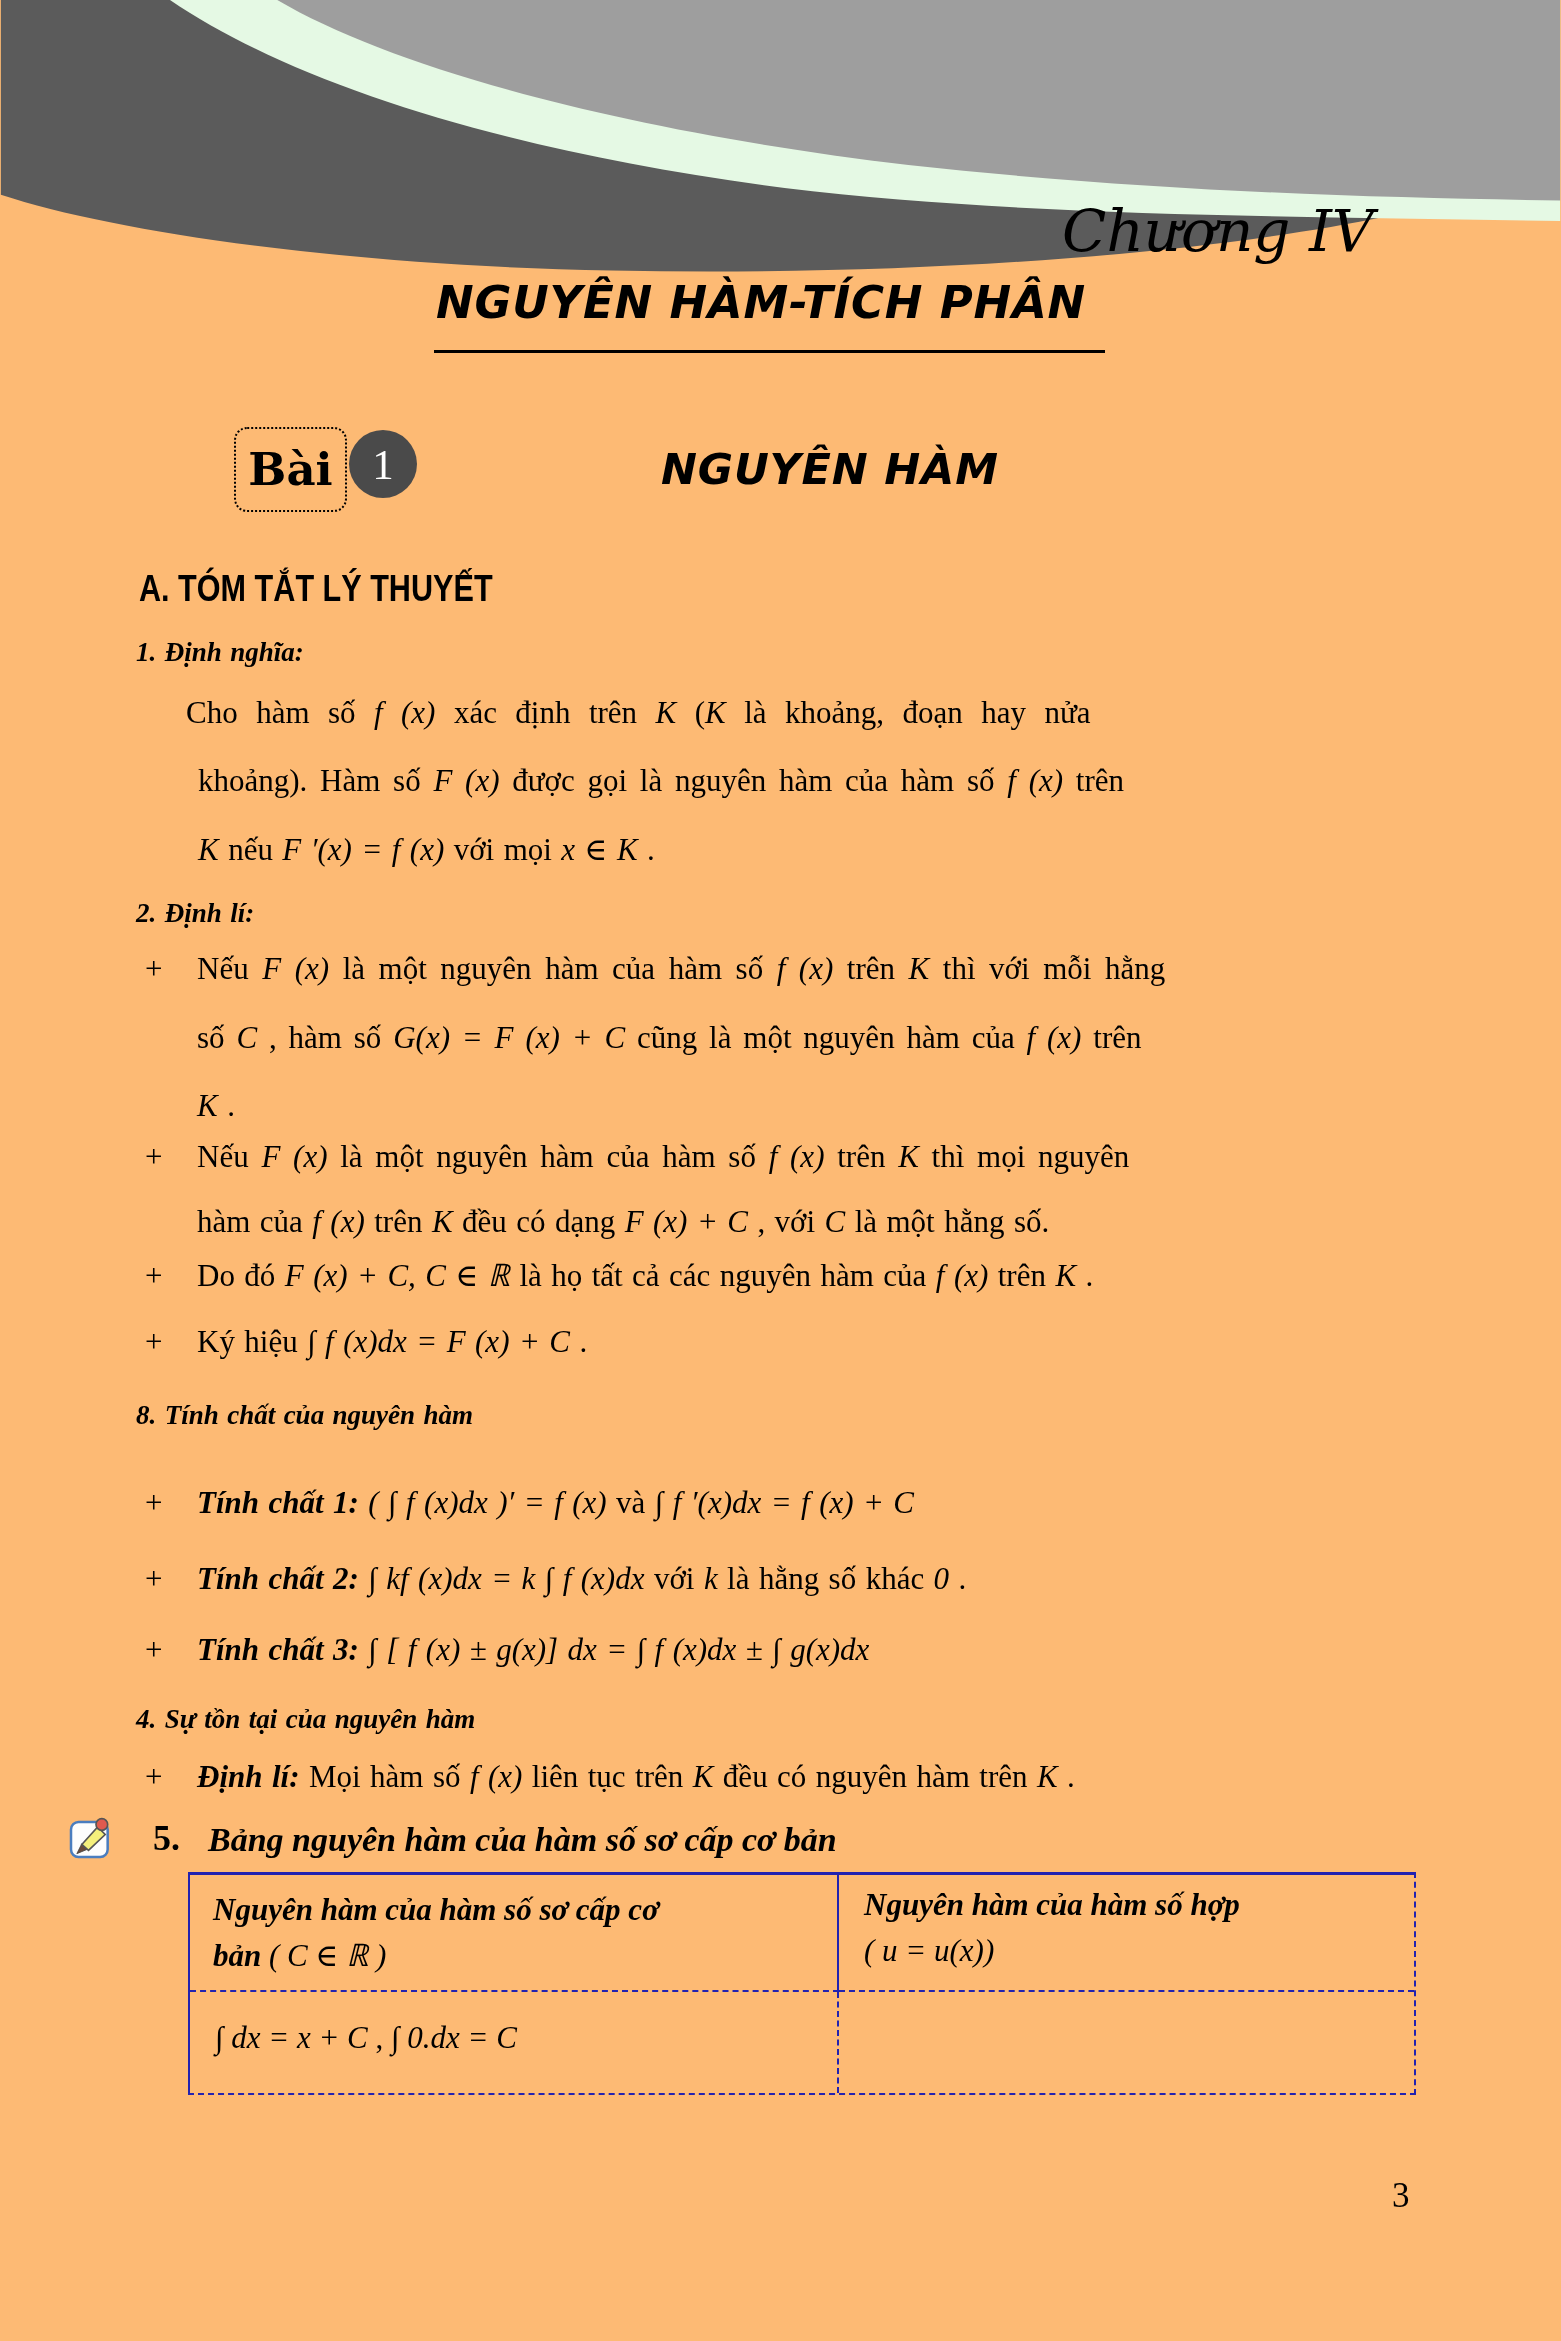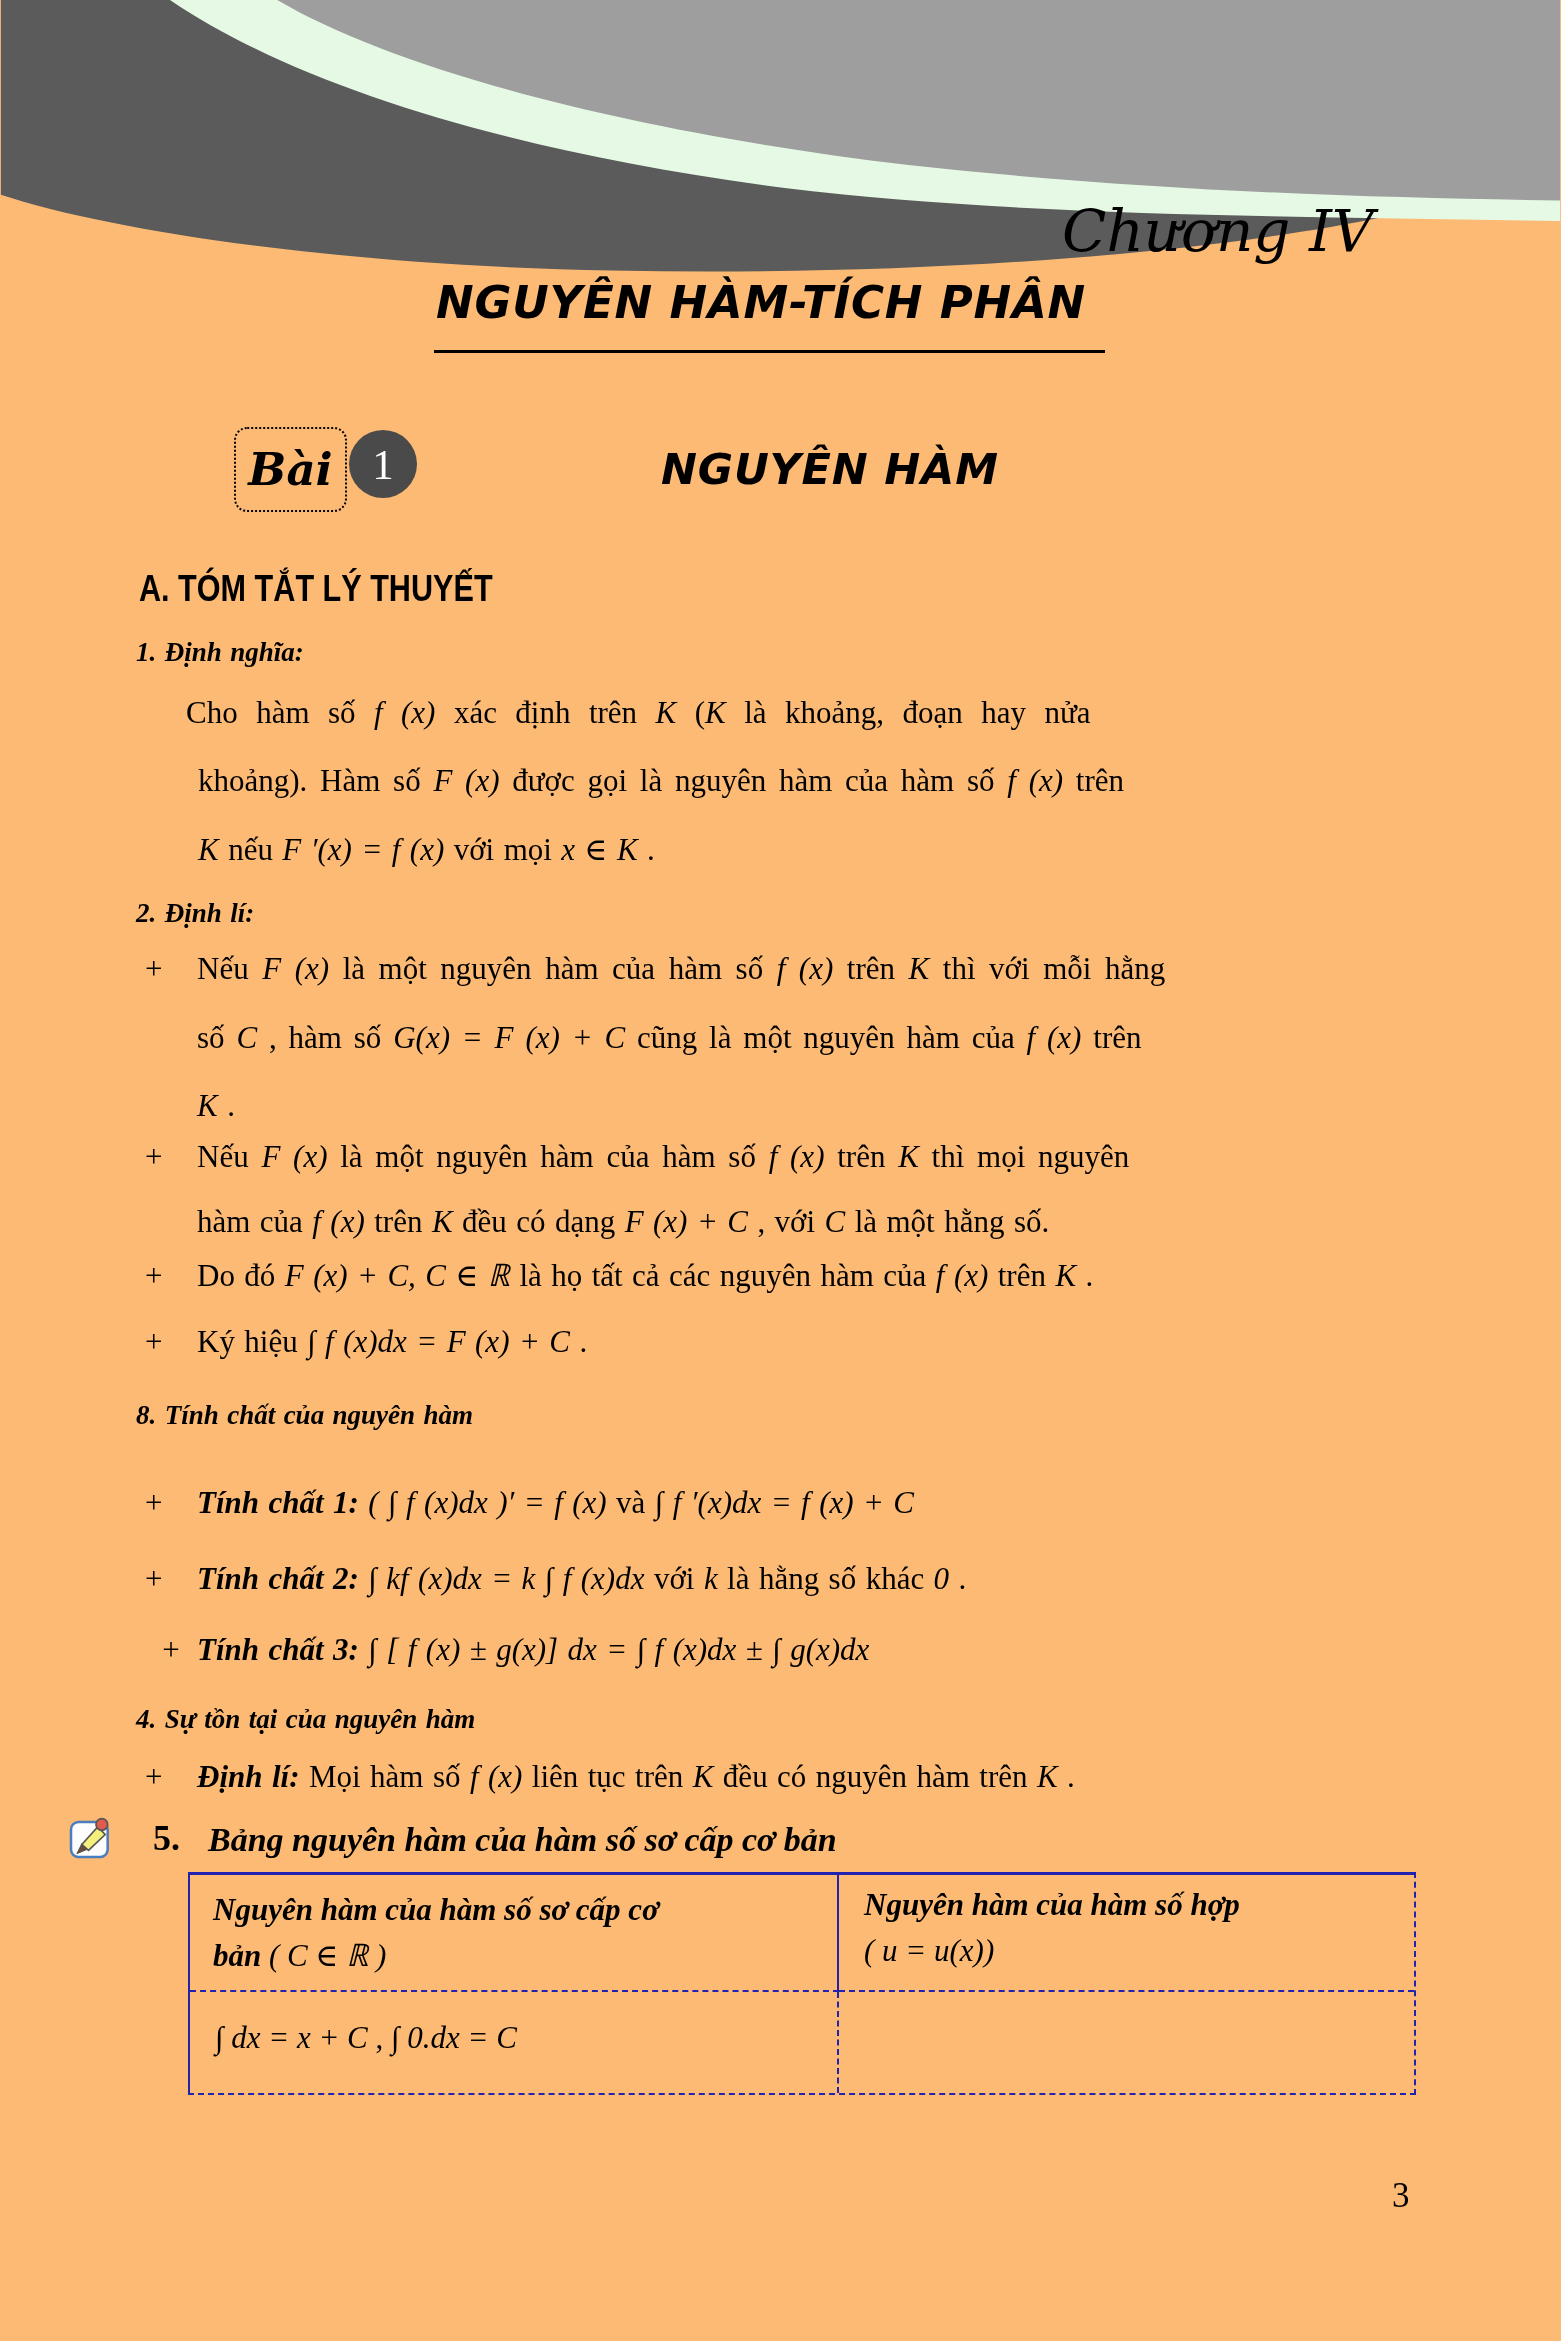--- a/index.html
+++ b/index.html
@@ -32,21 +32,21 @@
   .title-underline{position:absolute;left:434px;top:350px;width:671px;height:3.3px;background:#000;}
   .lesson-title{left:661px;top:444px;font-size:43px;}
 
   .badge-box{
     position:absolute;left:234px;top:427px;width:109px;height:81px;
     border:2.5px dotted #000;border-radius:13.2px;
     display:flex;align-items:center;justify-content:center;
   }
   .badge-label{
     font-family:"DejaVu Serif","Liberation Serif",serif;
-    font-style:italic;font-weight:bold;font-size:45px;line-height:1;
+    font-weight:bold;font-size:45px;line-height:1;
   }
   .badge-circle{
     position:absolute;left:349px;top:430px;width:68px;height:68px;border-radius:50%;
     background:var(--badge_circle,#4a4a4a);
     display:flex;align-items:center;justify-content:center;
   }
   .badge-number{color:#fff;font-size:43px;font-family:"Liberation Serif","DejaVu Serif",serif;}
 
   
   .a-heading{
@@ -143,21 +143,21 @@
   </div>
 
   <div class="line h-num" style="left:136px;top:1399px;">8. Tính chất của nguyên hàm</div>
 
   <div class="line" style="left:145px;top:1484px;">
     <span class="marker">+</span><span><span class="bi">Tính chất 1: </span><span class="m">( ∫ f (x)dx )′ = f (x)</span><span> và </span><span class="m">∫ f ′(x)dx = f (x) + C</span></span>
   </div>
   <div class="line" style="left:145px;top:1560px;">
     <span class="marker">+</span><span><span class="bi">Tính chất 2: </span><span class="m">∫ kf (x)dx = k ∫ f (x)dx</span><span> với </span><span class="m">k</span><span> là hằng số khác </span><span class="m">0</span><span> .</span></span>
   </div>
-  <div class="line" style="left:145px;top:1631px;text-align:center;">
+  <div class="line" style="left:145px;top:1631px;">
     <span class="marker">+</span><span><span class="bi">Tính chất 3: </span><span class="m">∫ [ f (x) ± g(x)] dx = ∫ f (x)dx ± ∫ g(x)dx</span></span>
   </div>
 
   <div class="line h-num" style="left:136px;top:1703px;">4.  Sự tồn tại của nguyên hàm</div>
 
   <div class="line" style="left:145px;top:1758px;">
     <span class="marker">+</span><span><span class="bi">Định lí:</span><span> Mọi hàm số </span><span class="m">f (x)</span><span> liên tục trên </span><span class="m">K</span><span> đều có nguyên hàm trên </span><span class="m">K</span><span> .</span></span>
   </div>
 
   <svg class="note-icon" width="55" height="50" viewBox="0 0 66 60">

